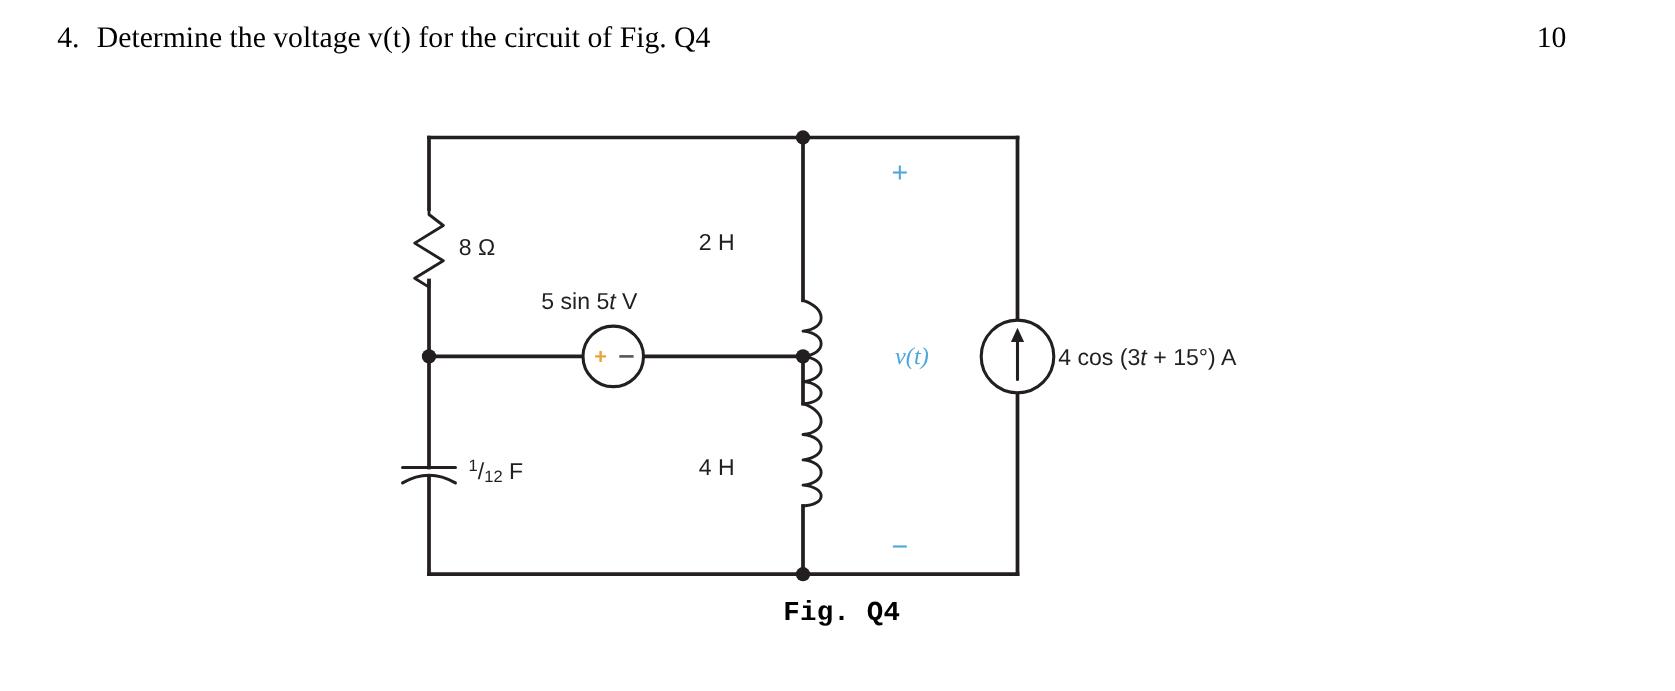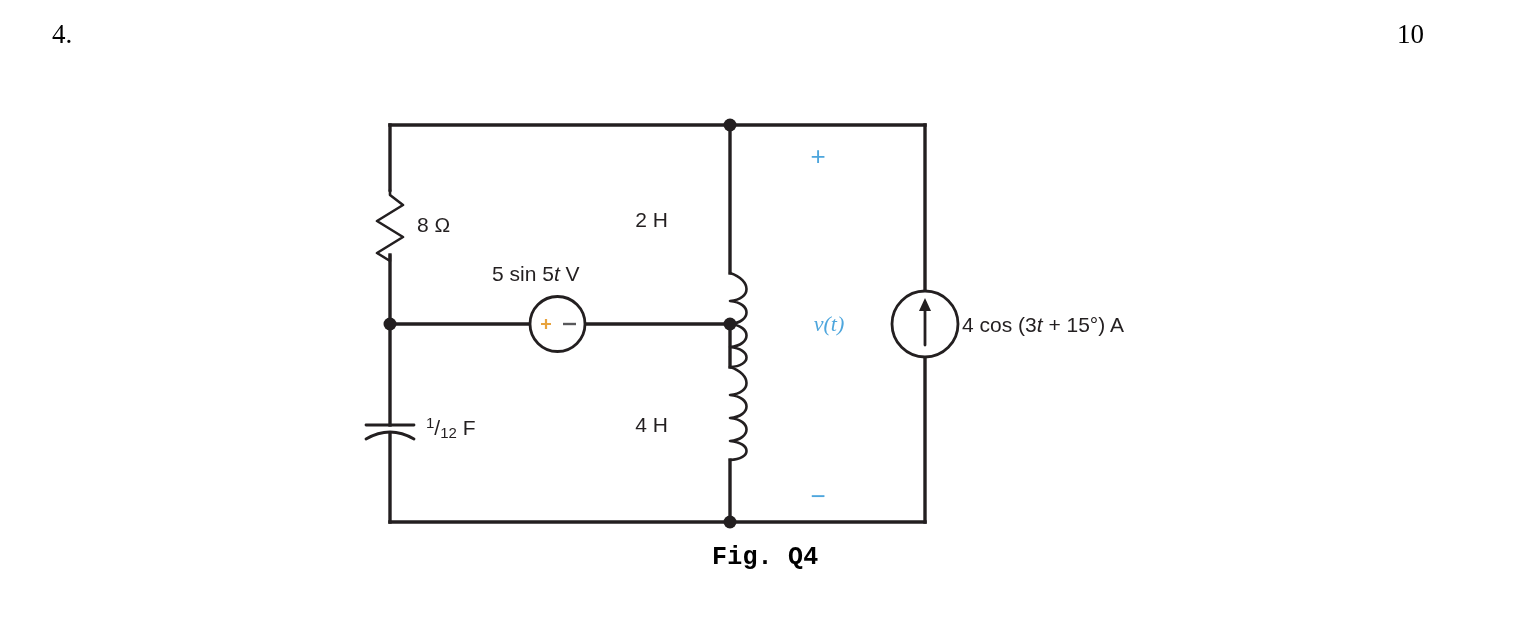--- a/index.html
+++ b/index.html
@@ -138,20 +138,21 @@
     stroke: #58585b;
     stroke-width: 2.4;
     fill: none;
   }
 </style>
 </head>
 <body>
 
 <div id="question-row">
   <span id="question-number">4.</span>
+  <span id="question-text">Determine the voltage v(t) for the circuit of Fig. Q4</span>
   <span id="question-marks">10</span>
 </div>
 
 <div id="figure-block">
 
   <svg id="circuit-svg" width="1523" height="470" viewBox="0 0 1523 470">
 
     <path class="wire" d="M 390 30 L 730 30 L 925 30"></path>
 
     <path class="wire" d="M 390 427 L 730 427 L 925 427"></path>

